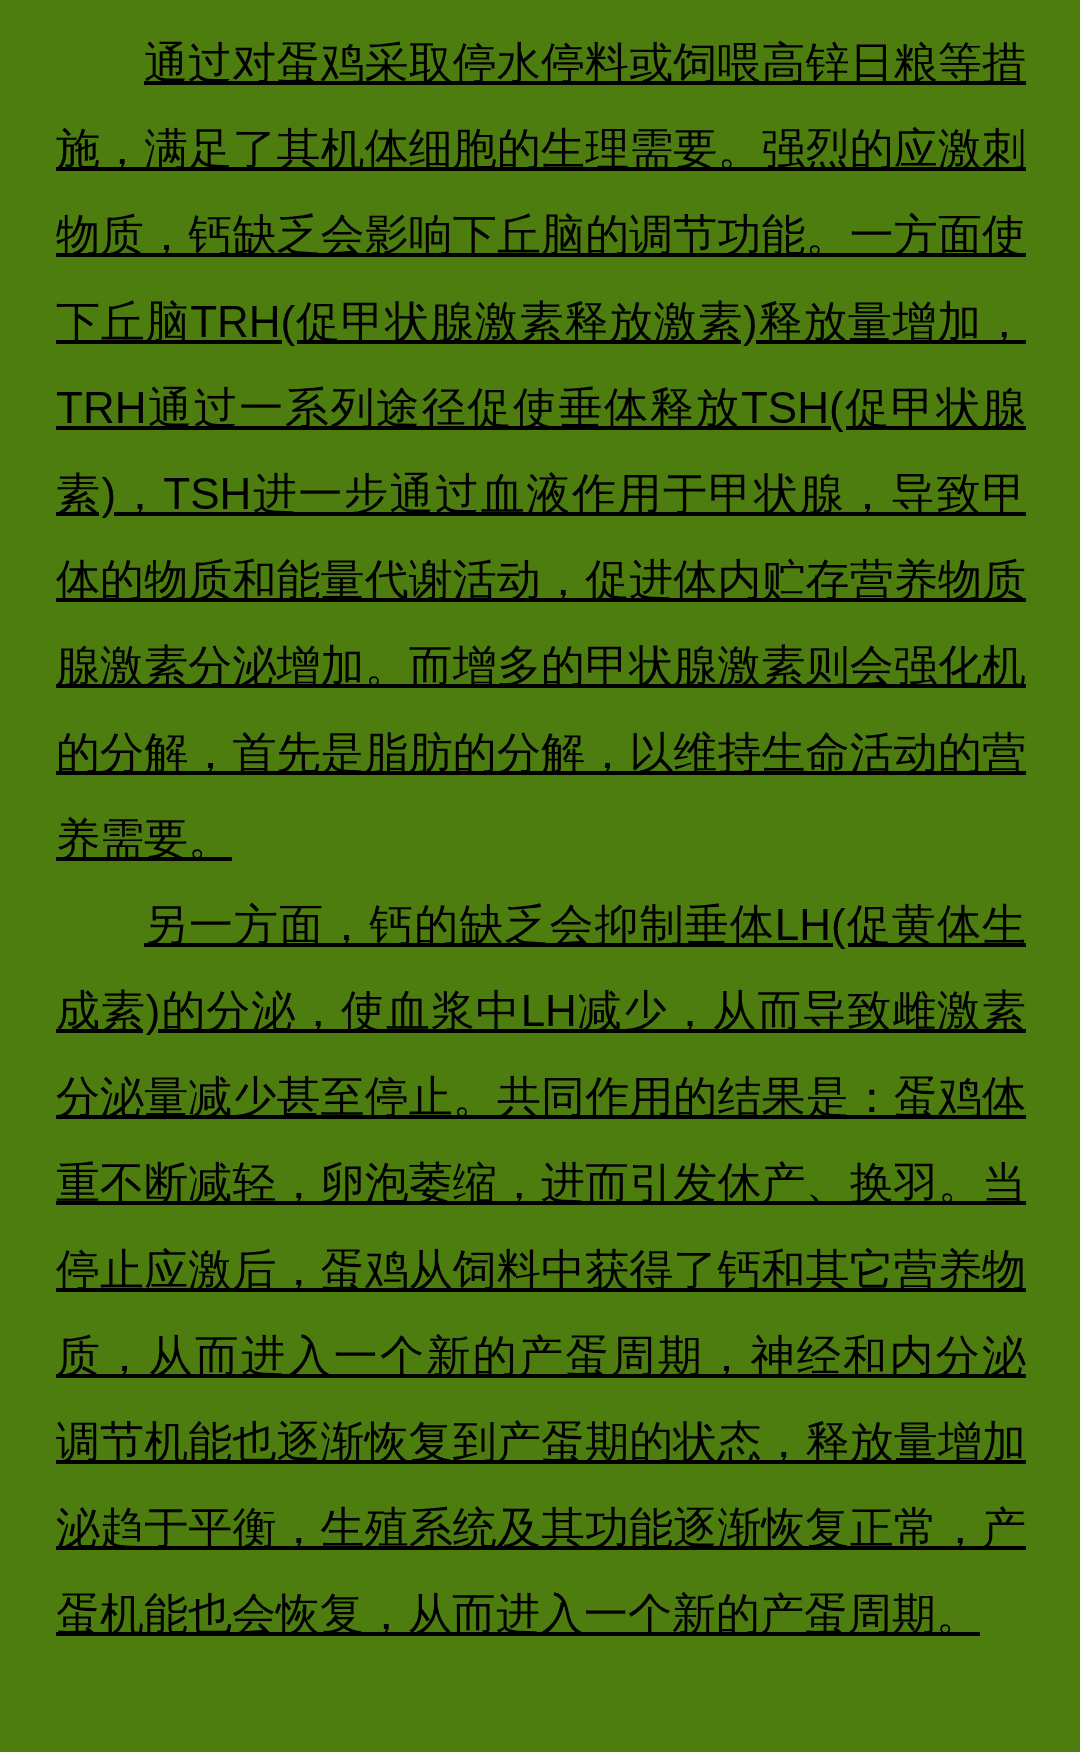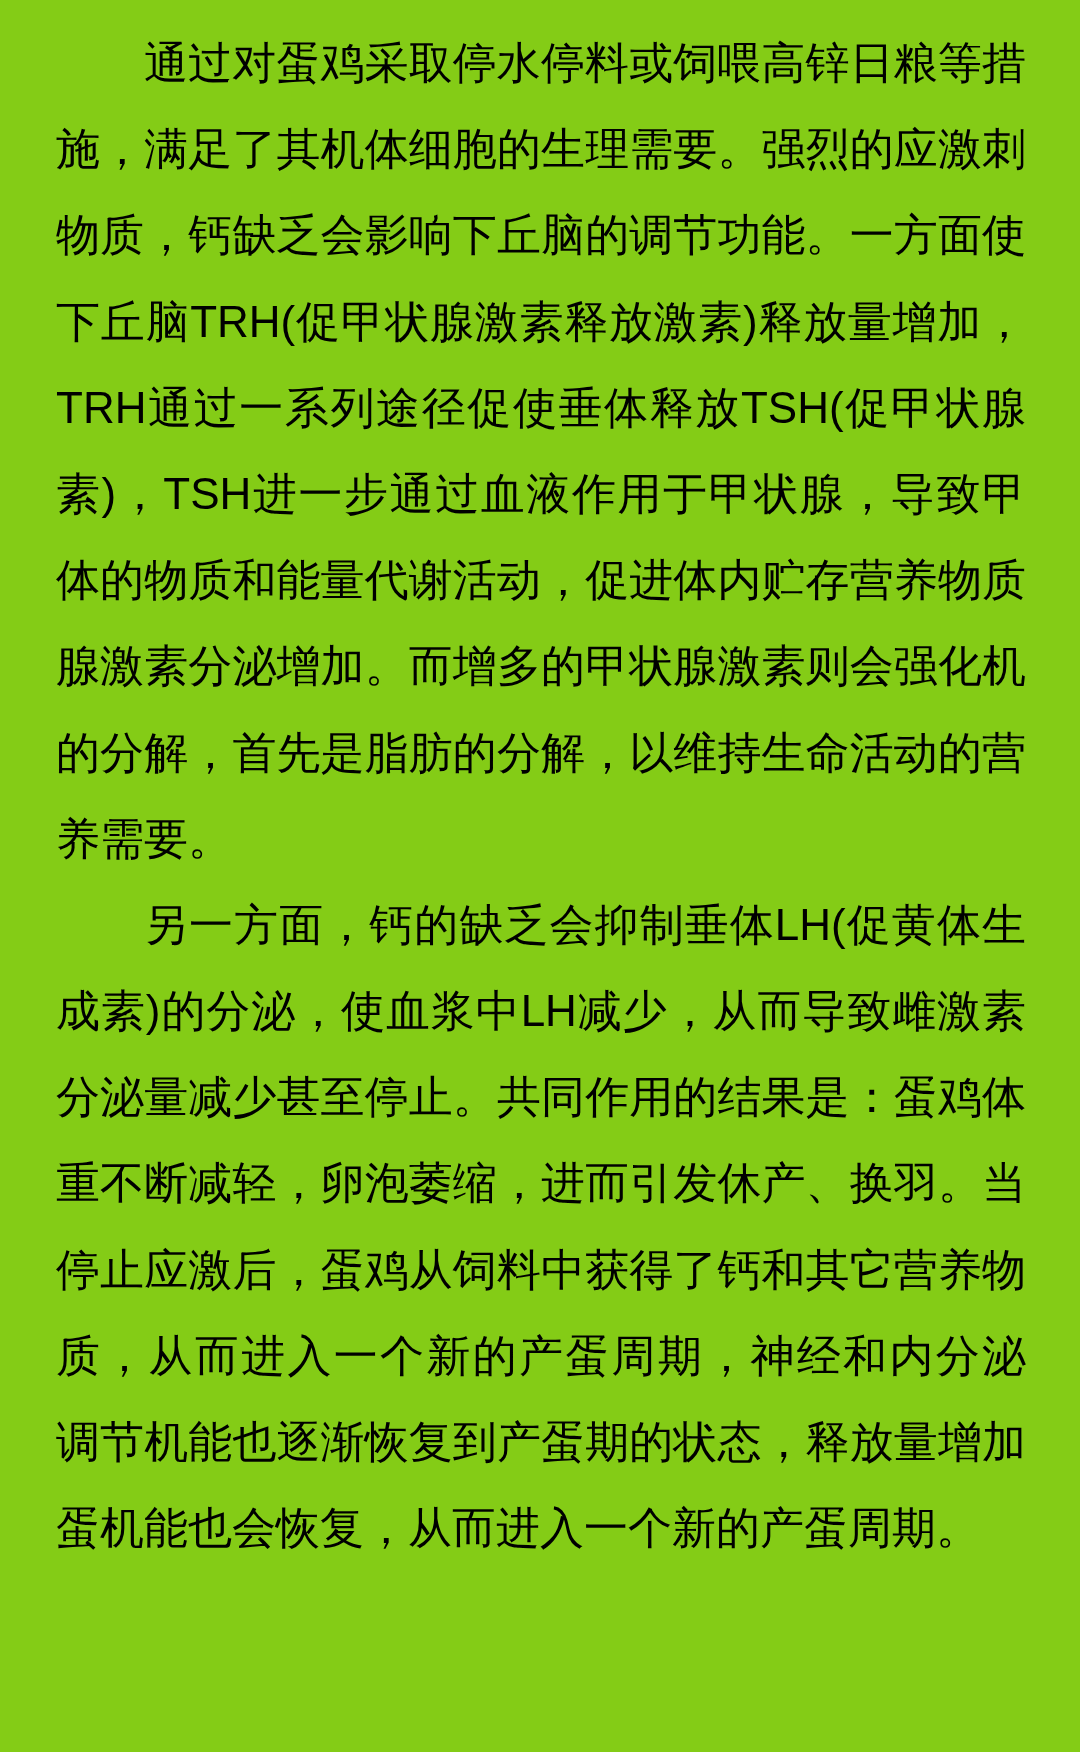--- a/index.html
+++ b/index.html
@@ -36,36 +36,37 @@
     text-align: center;
     text-align-last: left;
   }
   .line.indent {
     text-indent: 88px;
   }
 </style>
 </head>
 <body>
 
-<div class="page" style="background: #84cc16; color: rgb(0, 0, 0);">
+<div class="page" style="background: #4d7c0f; color: rgb(0, 0, 0); text-decoration: underline;">
     <div class="paragraph">
       <div class="line indent">通过对蛋鸡采取停水停料或饲喂高锌日粮等措</div>
       <div class="line">施，满足了其机体细胞的生理需要。强烈的应激刺激</div>
       <div class="line">物质，钙缺乏会影响下丘脑的调节功能。一方面使</div>
       <div class="line">下丘脑TRH(促甲状腺激素释放激素)释放量增加，</div>
       <div class="line">TRH通过一系列途径促使垂体释放TSH(促甲状腺激</div>
       <div class="line">素)，TSH进一步通过血液作用于甲状腺，导致甲状</div>
       <div class="line">体的物质和能量代谢活动，促进体内贮存营养物质</div>
       <div class="line">腺激素分泌增加。而增多的甲状腺激素则会强化机</div>
       <div class="line">的分解，首先是脂肪的分解，以维持生命活动的营</div>
       <div class="line no-justify">养需要。</div>
     </div>
     <div class="paragraph">
       <div class="line indent">另一方面，钙的缺乏会抑制垂体LH(促黄体生</div>
       <div class="line">成素)的分泌，使血浆中LH减少，从而导致雌激素</div>
       <div class="line">分泌量减少甚至停止。共同作用的结果是：蛋鸡体</div>
       <div class="line">重不断减轻，卵泡萎缩，进而引发休产、换羽。当</div>
       <div class="line">停止应激后，蛋鸡从饲料中获得了钙和其它营养物</div>
       <div class="line">质，从而进入一个新的产蛋周期，神经和内分泌</div>
       <div class="line">调节机能也逐渐恢复到产蛋期的状态，释放量增加</div>
+      <div class="line">泌趋于平衡，生殖系统及其功能逐渐恢复正常，产</div>
       <div class="line no-justify">蛋机能也会恢复，从而进入一个新的产蛋周期。</div>
     </div>
   </div>
 
 </body></html>

